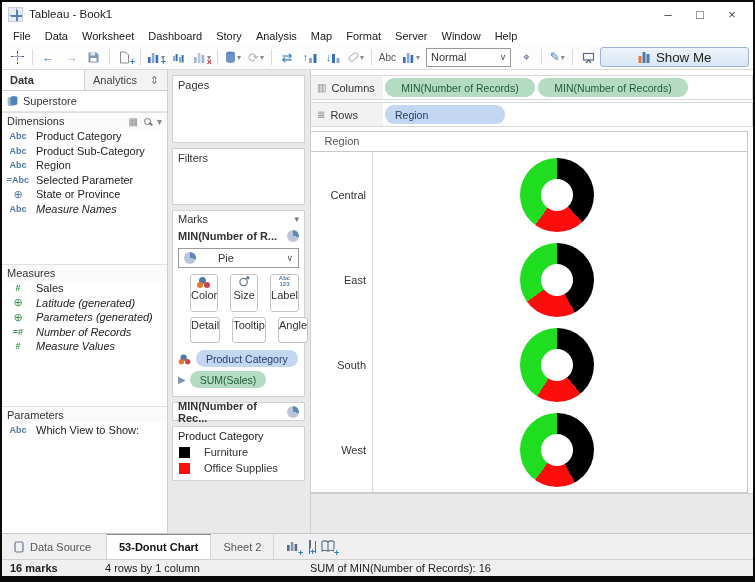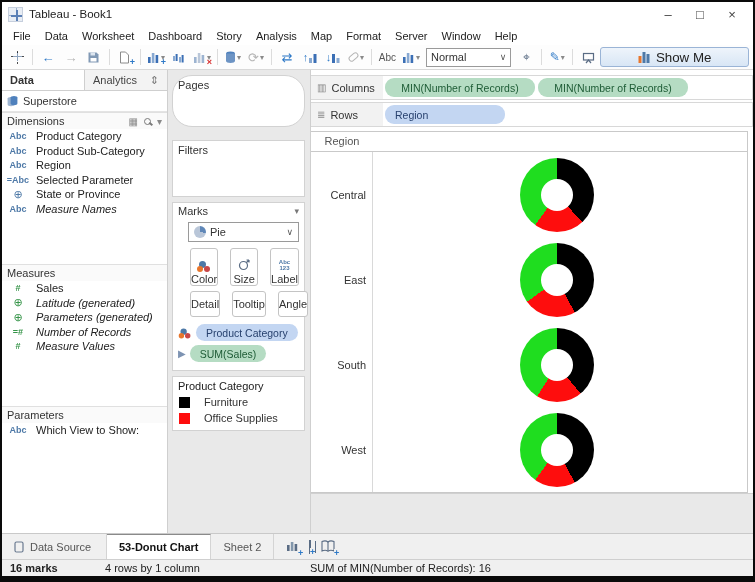--- a/index.html
+++ b/index.html
@@ -56,31 +56,31 @@
   .field { height:14.5px; display:flex; align-items:center; gap:6px; padding:0 4px; }
   .ficon { width:24px; flex:0 0 24px; text-align:center; font-size:9px; color:#4e79a7; font-weight:bold; }
   .ficon.greenic { color:#359448; }
   .flabel { color:#222; white-space:nowrap; overflow:hidden; }
   .ital { font-style:italic; } .gap40 { height:48px; } .gap56 { height:52px; }
 
   
   .shelfpane { width:143px; background:#e9e9e9; border-right:1px solid #cfcfcf; padding:5px 5px 0 4px; display:flex; flex-direction:column; }
   .card { background:#fff; border:1px solid #d2d2d2; margin-bottom:5px; }
   .card .cardlabel { padding:3px 5px; color:#333; }
-  .pages-card { height:52px;border-radius:20px; }
-  .filters-card { height:57px;margin-top:8px; }
+  .pages-card { height:68px; }
+  .filters-card { height:57px; }
   .marks-card { padding-bottom:6px; }
   .mrow { height:16px; display:flex; align-items:center; padding:0 5px; }
   .mrow .caret { margin-left:auto; font-size:9px; color:#777; }
   .mrow.selrow { font-weight:bold; height:18px; }
   .pieic { width:12px; height:12px; border-radius:50%; background:conic-gradient(#5f87b8 0 100deg, #b9c6d8 100deg 360deg); margin-left:auto; flex:0 0 12px; }
-  .marktype { margin:3px 5px 6px 15px; height:20px; border:1px solid #9a9a9a; display:flex; align-items:center; gap:4px; padding:0 5px; background:#fff; }
+  .marktype { margin:3px 5px 6px 5px; height:20px; border:1px solid #9a9a9a; display:flex; align-items:center; gap:22px; padding:0 5px; background:#fff; }
   .marktype .caret { margin-left:auto; font-size:9px; color:#555; }
   .mbtns { display:flex; justify-content:space-between; padding:0 5px 5px 5px; }
-  .mbtn { width:40px; height:38px; border:1px solid #c4c4c4; border-radius:3px; background:#fff; display:flex; flex-direction:column; align-items:center; justify-content:flex-end; padding-bottom:0; gap:2px; color:#333;margin-left:12px; }
+  .mbtn { width:40px; height:38px; border:1px solid #c4c4c4; border-radius:3px; background:#fff; display:flex; flex-direction:column; align-items:center; justify-content:flex-end; padding-bottom:10px; gap:2px; color:#333;margin-left:12px; }
   .mbtn.textonly { height:26px; justify-content:center; }
   .colordots { width:14px; height:10px; position:relative; }
   .colordots::before { content:""; position:absolute; left:2px; top:0; width:7px; height:7px; border-radius:50%; background:#4e79a7; }
   .colordots::after { content:""; position:absolute; left:0; bottom:-1px; width:6px; height:6px; border-radius:50%; background:#e8762c; box-shadow:7px 0 0 #c94747; }
   .labelic { font-size:6px; line-height:6px; color:#4e79a7; font-weight:bold; text-align:center; }
   .pillrow { display:flex; align-items:center; gap:4px; padding:2px 5px; }
   .pill { height:17px; display:flex; align-items:center; padding:0 10px; border-radius:9px; font-size:10.5px; white-space:nowrap; }
   .pill.bluep { background:#c3d6f2; color:#27416e; }
   .pill.greenp { background:#b5dcc3; color:#1e5c36; }
   .angleic { color:#7d93b2; font-size:10px; }
@@ -383,20 +383,24 @@
         <div class="cardlabel">Pages</div>
       </div>
       <div class="card filters-card">
         <div class="cardlabel">Filters</div>
       </div>
 
       <div class="card marks-card">
         <div class="mrow">
           <span>Marks</span>
           <span class="caret">▾</span>
+        </div>
+        <div class="mrow selrow">
+          <span>MIN(Number of R...</span>
+          <span class="pieic"></span>
         </div>
         <div class="marktype">
           <span class="pieic" style="margin-left:0"></span>
           <span>Pie</span>
           <span class="caret">∨</span>
         </div>
         <div class="mbtns">
           <div class="mbtn">
               <span class="colordots"></span>
               <span>Color</span>
@@ -427,20 +431,24 @@
         <div class="pillrow">
           <span class="colordots" style="transform:scale(.9)"></span>
           <span class="pill bluep">Product Category</span>
         </div>
         <div class="pillrow">
           <span class="angleic">▶</span>
           <span class="pill greenp">SUM(Sales)</span>
         </div>
       </div>
 
+      <div class="collapsed-card">
+        <span>MIN(Number of Rec...</span>
+        <span class="pieic"></span>
+      </div>
 
       <div class="card legend-card">
         <div class="legend-title">Product Category</div>
         <div class="lrow">
           <span class="swatch" style="background: rgb(0, 0, 0);"></span>
           <span>Furniture</span>
         </div>
         <div class="lrow">
           <span class="swatch" style="background: rgb(254, 13, 13);"></span>
           <span>Office Supplies</span>

